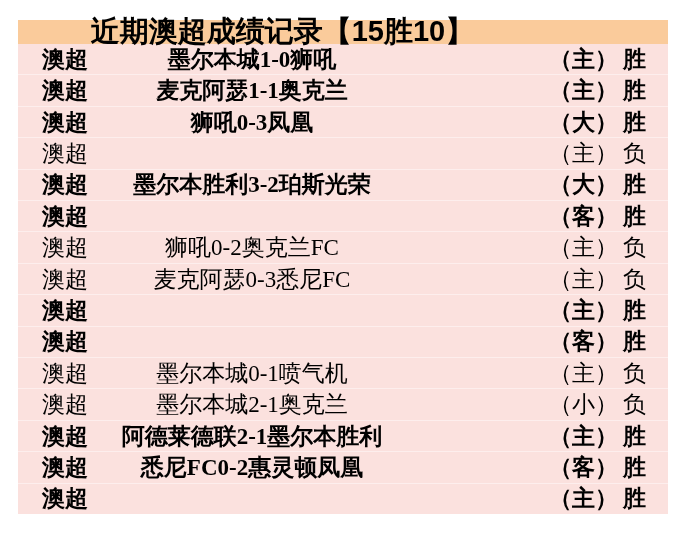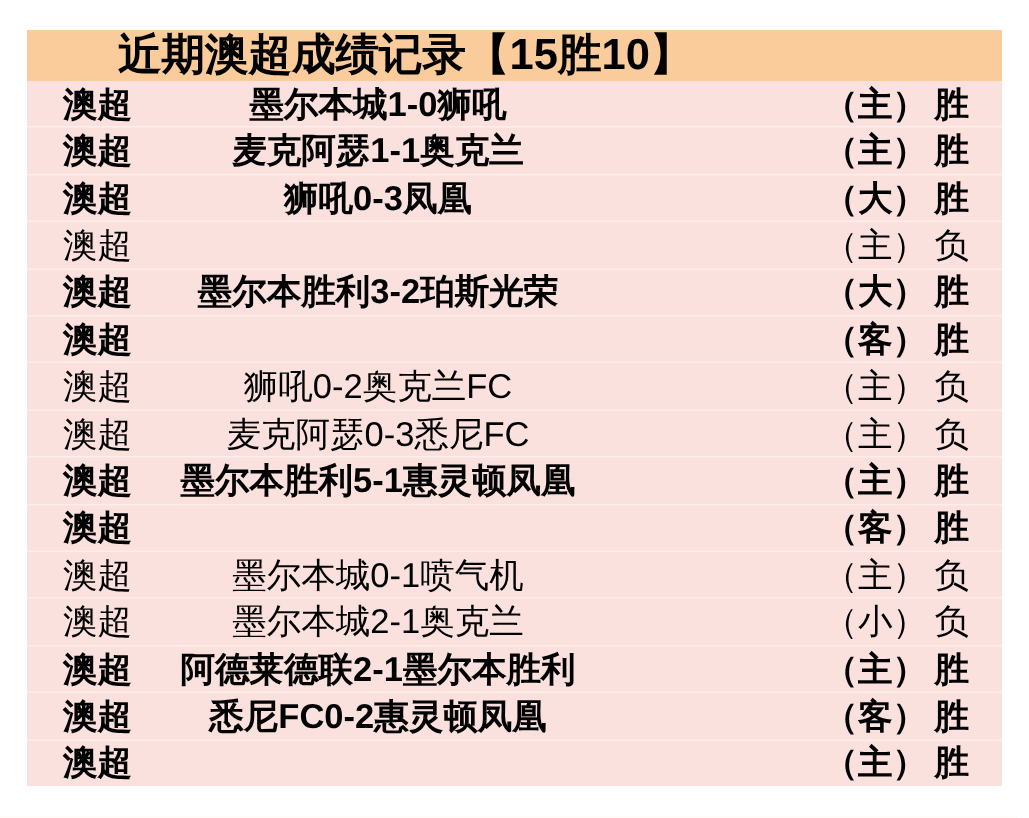--- a/index.html
+++ b/index.html
@@ -13,24 +13,25 @@
     overflow: hidden;
   }
   .card {
     position: absolute;
     left: 18px;
     top: 20px;
     width: 650px;
     height: 508px;
   }
   .title-band {
-    height: 34px;
+    height: 24px;
     background: var(--title-bg, #FACB9B);
     display: flex;
     align-items: center;
+    padding-left: 12px;
   }
   .title-text {
     width: 505px;
     text-align: center;
     font-size: 29px;
     font-weight: bold;
     color: var(--text, #000);
     letter-spacing: 0px;
     white-space: nowrap;
   }
@@ -55,20 +56,21 @@
   .row.win { font-weight: 800; }
   .row.loss { font-weight: 400; }
   .cell-league {
     margin-left: 24px;
     width: 64px;
     text-align: left;
   }
   .cell-match {
     width: 292px;
     text-align: center;
+    font-family: Liberation Serif, serif;
   }
   .cell-venue {
     margin-left: auto;
   }
   .cell-result {
     margin-left: 5px;
     margin-right: 22px;
   }
 </style>
 </head>
@@ -121,21 +123,20 @@
         <span class="cell-result">负</span>
       </div>
       <div class="row loss">
         <span class="cell-league">澳超</span>
         <span class="cell-match">麦克阿瑟0-3悉尼FC</span>
         <span class="cell-venue">（主）</span>
         <span class="cell-result">负</span>
       </div>
       <div class="row win">
         <span class="cell-league">澳超</span>
-        <span class="cell-match">墨尔本胜利5-1惠灵顿凤凰</span>
         <span class="cell-venue">（主）</span>
         <span class="cell-result">胜</span>
       </div>
       <div class="row win">
         <span class="cell-league">澳超</span>
         <span class="cell-venue">（客）</span>
         <span class="cell-result">胜</span>
       </div>
       <div class="row loss">
         <span class="cell-league">澳超</span>

